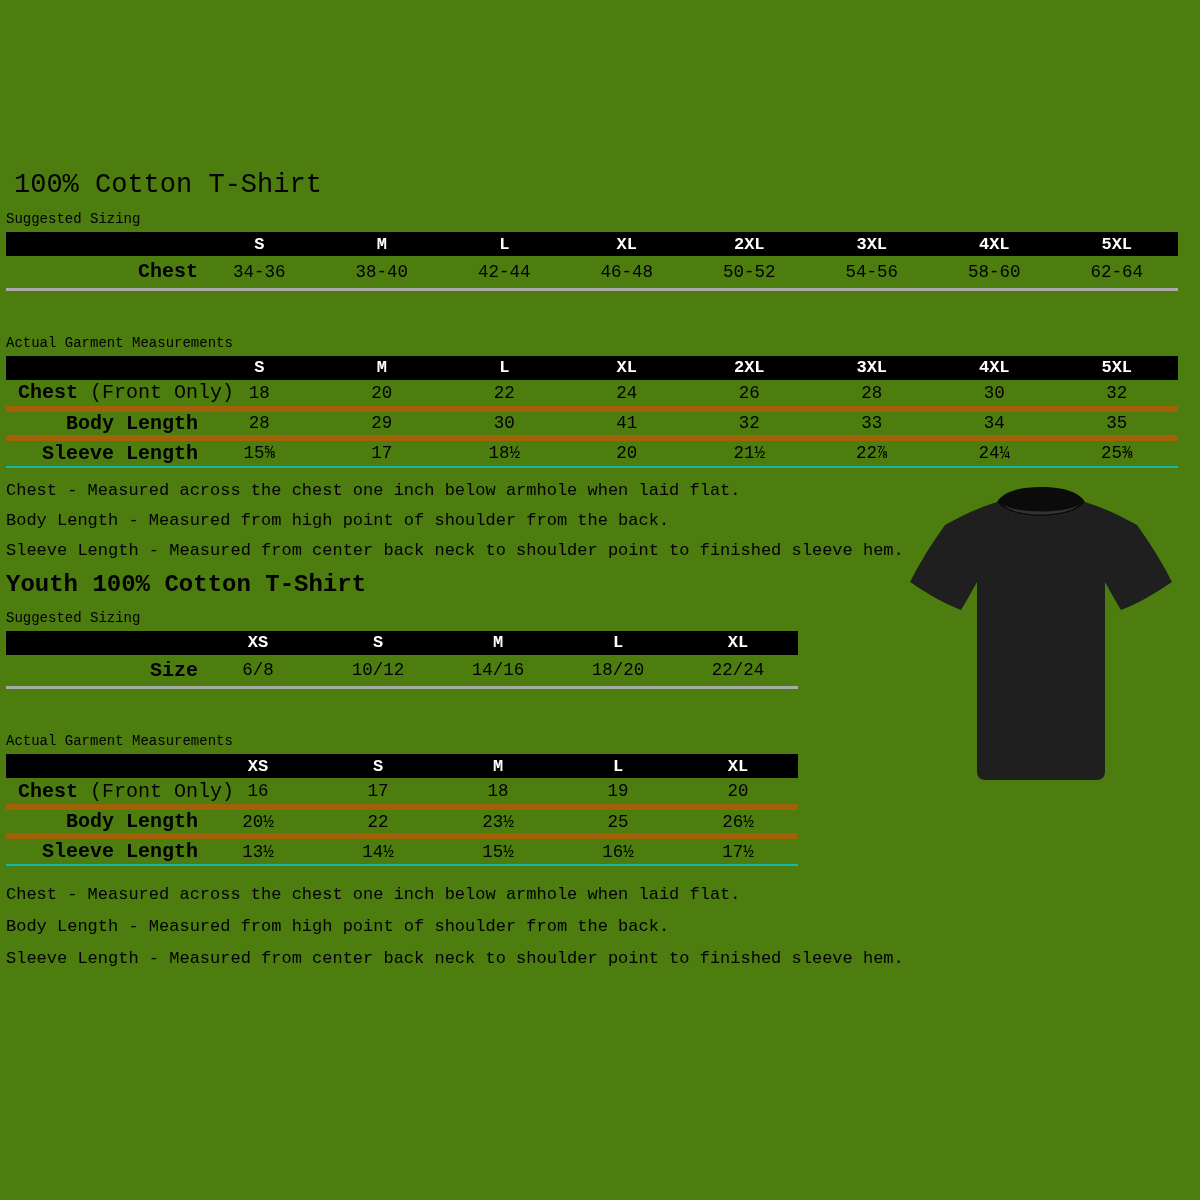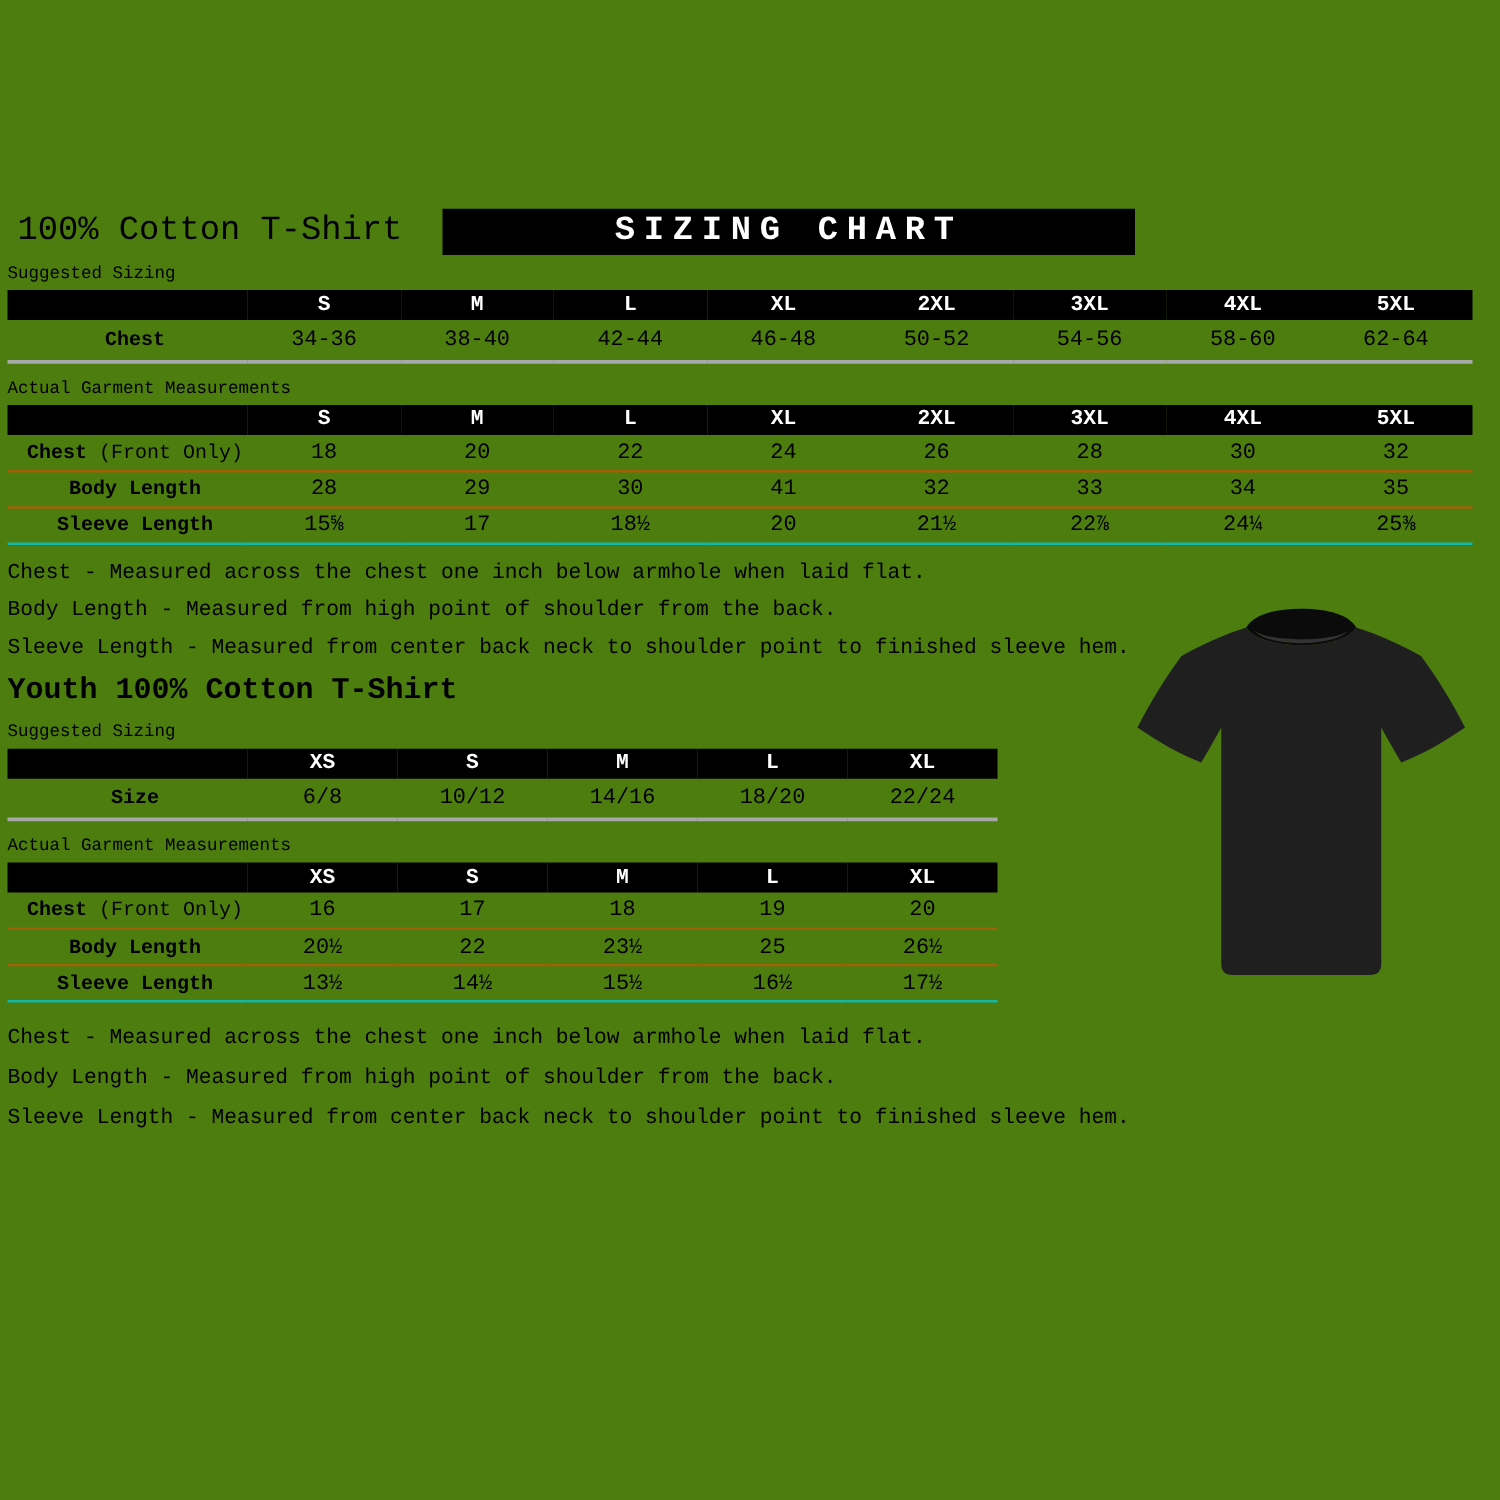--- a/index.html
+++ b/index.html
@@ -12,55 +12,54 @@
 
   .header-row { display: flex; align-items: center; height: 38px; margin-bottom: 2px; }
   .page-title { font-size: 27px; font-weight: 400; margin: 0; flex: 0 0 340px; padding-left: 8px; }
   .banner {
     width: 554px; height: 37px; background: #000; color: #fff;
     display: flex; align-items: center; justify-content: center;
     font-size: 27px; font-weight: 700; letter-spacing: 7px;
   }
 
   .section-label { font-size: 14px; margin: 7px 0 5px 0; }
-  .gap-top { margin-top: 12px; }
+  .gap-top { margin-top: 44px; }
 
   table.size-table { border-collapse: collapse; table-layout: fixed; width: 1172px; }
   table.size-table.youth-w { width: 792px; }
   .size-table th, .size-table td { padding: 0; }
   .size-table thead tr { height: 24px; }
   .size-table thead th { background: #000; color: #fff; font-size: 17px; font-weight: 700; text-align: center; }
   .size-table th:first-child { width: 192px; }
   .size-table tbody tr { height: 29px; }
-  .size-table tbody th { text-align: center; font-weight: 400; padding-left: 12px; font-size: 16px; white-space: nowrap; }
+  .size-table tbody th { text-align: right; font-weight: 400; padding-left: 12px; font-size: 20px; white-space: nowrap; }
   .size-table tbody th b { font-weight: 700; }
   .size-table tbody td { text-align: center; font-size: 17.5px; }
   .suggested tbody tr { height: 33px; border-bottom: 3px solid #a9a9a9; }
-  .garment tbody tr { border-bottom: 2px solid #a16207; }
+  .garment tbody tr { border-bottom: 6px solid #a16207; }
   .garment tbody tr:last-child { border-bottom: 2px solid #14b8a6; }
 
   .notes { margin-top: 13px; }
   .notes p { margin: 0 0 11px 0; font-size: 17px; }
   .notes.youth-notes { margin-top: 19px; }
   .notes.youth-notes p { margin-bottom: 13px; }
 
   .youth-title { font-size: 24px; font-weight: 700; margin: 9px 0 12px 0; }
 
   .tshirt { position: absolute; left: 890px; top: 476px; width: 302px; height: 340px; }
   .tshirt svg { width: 100%; height: 100%; display: block; }
 </style>
 </head>
 <body>
 
 <div class="page">
   <div class="content">
 
     <div class="header-row">
       <h1 class="page-title">100% Cotton T-Shirt</h1>
-      <div class="banner">SIZING CHART</div>
     </div>
 
     <div class="section-label">Suggested Sizing</div>
     <table class="size-table suggested">
         <thead>
           <tr>
             <th></th>
             <th>S</th>
             <th>M</th>
             <th>L</th>

